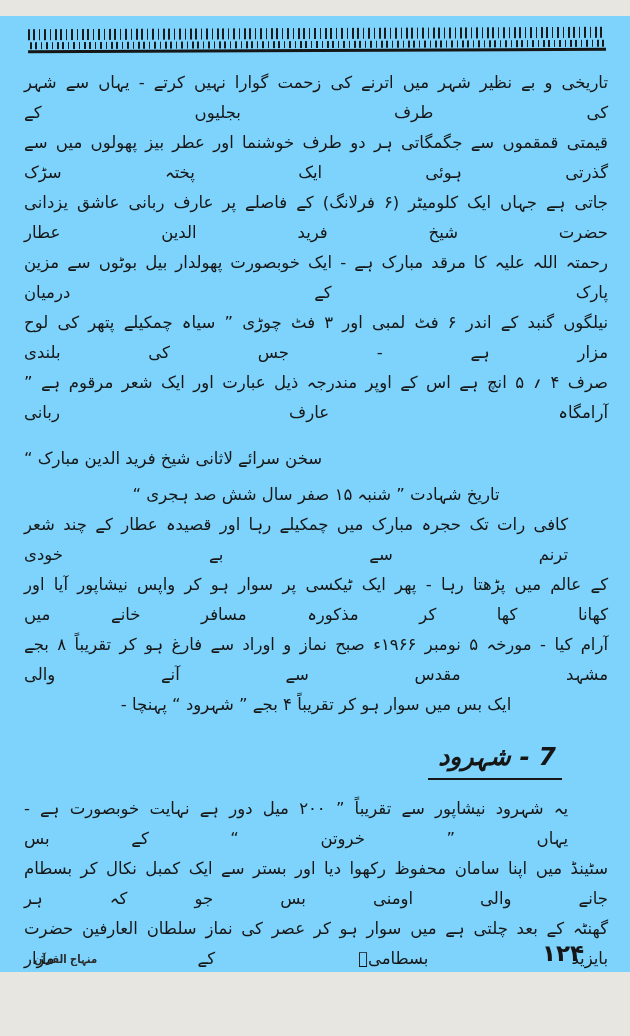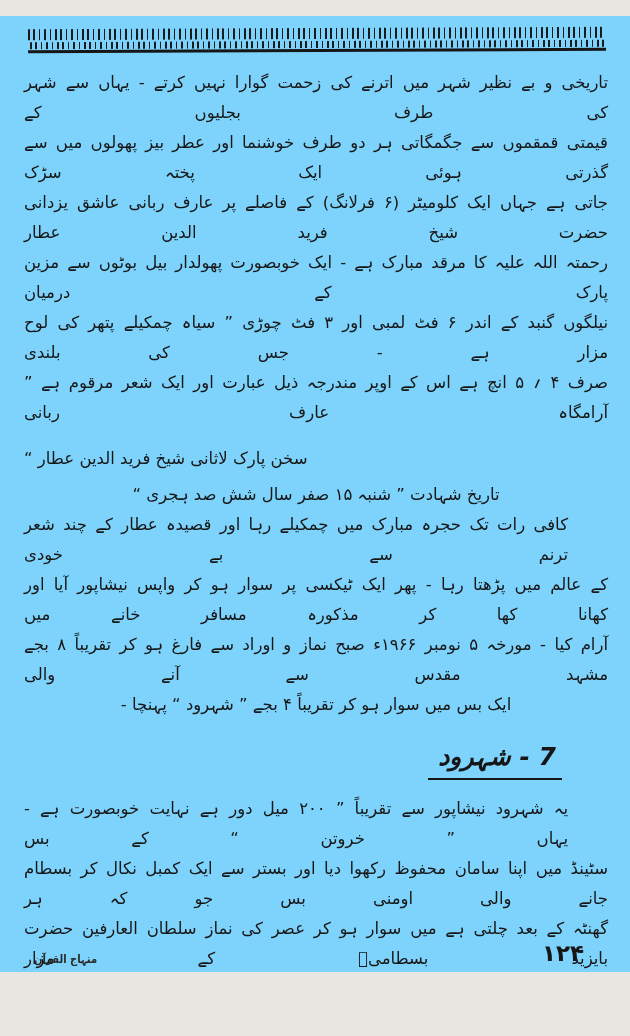--- a/index.html
+++ b/index.html
@@ -108,21 +108,21 @@
   <div class="gap-sm"></div>
 
   <div class="text-block">
     <div class="ln just">تاریخی و بے نظیر شہر میں اترنے کی زحمت گوارا نہیں کرتے - یہاں سے شہر کی طرف بجلیوں کے</div>
     <div class="ln just">قیمتی قمقموں سے جگمگاتی ہر دو طرف خوشنما اور عطر بیز پھولوں میں سے گذرتی ہوئی ایک پختہ سڑک</div>
     <div class="ln just">جاتی ہے جہاں ایک کلومیٹر (۶ فرلانگ) کے فاصلے پر عارف ربانی عاشق یزدانی حضرت شیخ فرید الدین عطار</div>
     <div class="ln just">رحمتہ اللہ علیہ کا مرقد مبارک ہے - ایک خوبصورت پھولدار بیل بوٹوں سے مزین پارک کے درمیان</div>
     <div class="ln just">نیلگوں گنبد کے اندر ۶ فٹ لمبی اور ۳ فٹ چوڑی ” سیاہ چمکیلے پتھر کی لوح مزار ہے - جس کی بلندی</div>
     <div class="ln just">صرف ۴ ؍ ۵ انچ ہے اس کے اوپر مندرجہ ذیل عبارت اور ایک شعر مرقوم ہے ” آرامگاہ عارف ربانی</div>
     <div class="gap-sm"></div>
-    <div class="ln left">سخن پارک لاثانی شیخ فرید الدین عطار “</div>
+    <div class="ln left">سخن سرائے لاثانی شیخ فرید الدین مبارک “</div>
     <div class="gap-xs"></div>
     <div class="ln right">تاریخ شہادت ” شنبہ ۱۵ صفر سال شش صد    ہجری “</div>
   </div>
 
   <div class="text-block">
     <div class="ln just indent">کافی رات تک حجرہ مبارک    میں چمکیلے رہا   اور قصیدہ عطار کے چند شعر ترنم سے بے خودی</div>
     <div class="ln just">کے عالم میں پڑھتا رہا - پھر ایک ٹیکسی پر سوار ہو کر واپس نیشاپور آیا اور کھانا کھا کر مذکورہ مسافر خانے میں</div>
     <div class="ln just">آرام کیا - مورخہ ۵ نومبر ۱۹۶۶ء صبح نماز و اوراد سے  فارغ ہو کر تقریباً ۸ بجے مشہد مقدس سے آنے والی</div>
     <div class="ln center">ایک بس میں سوار ہو کر تقریباً ۴ بجے ” شہرود “ پہنچا -</div>
   </div>

